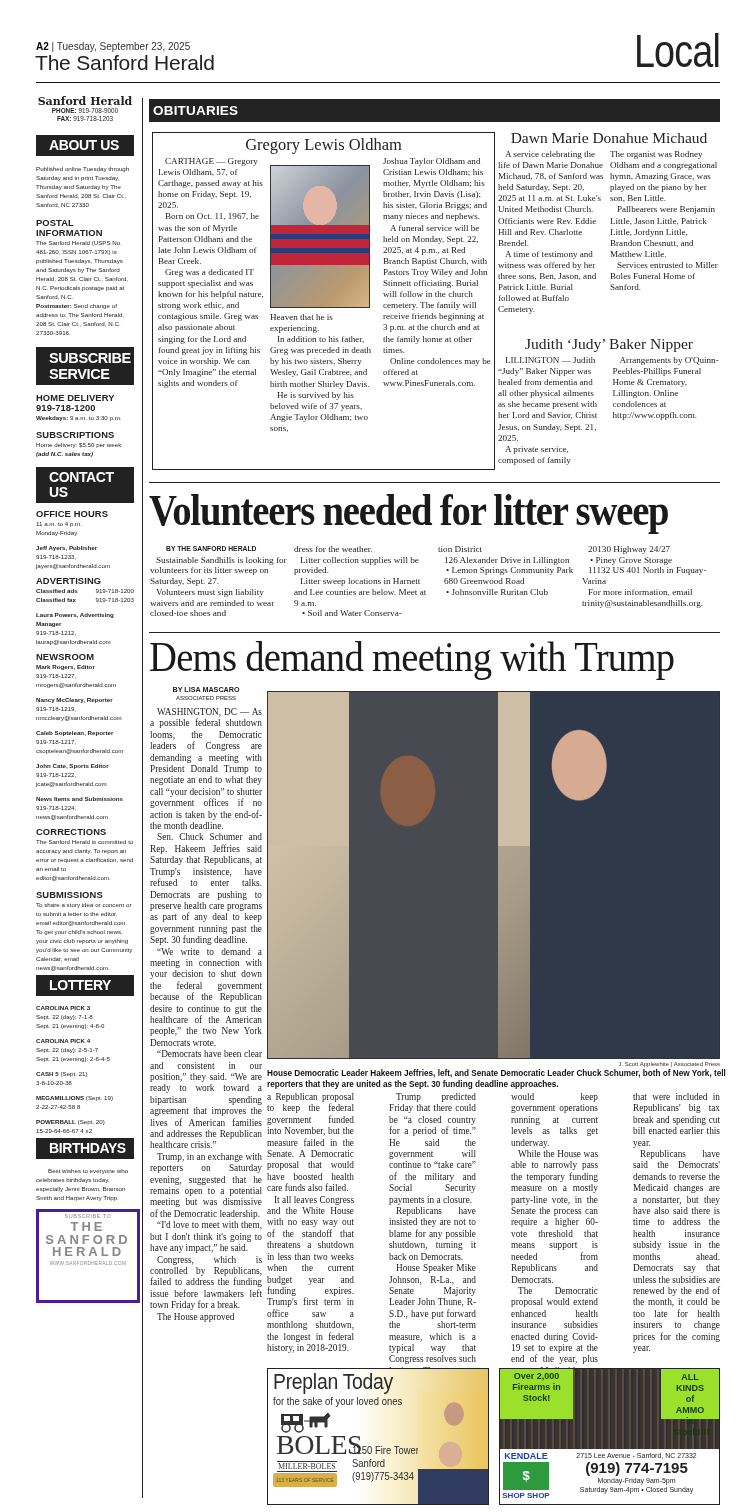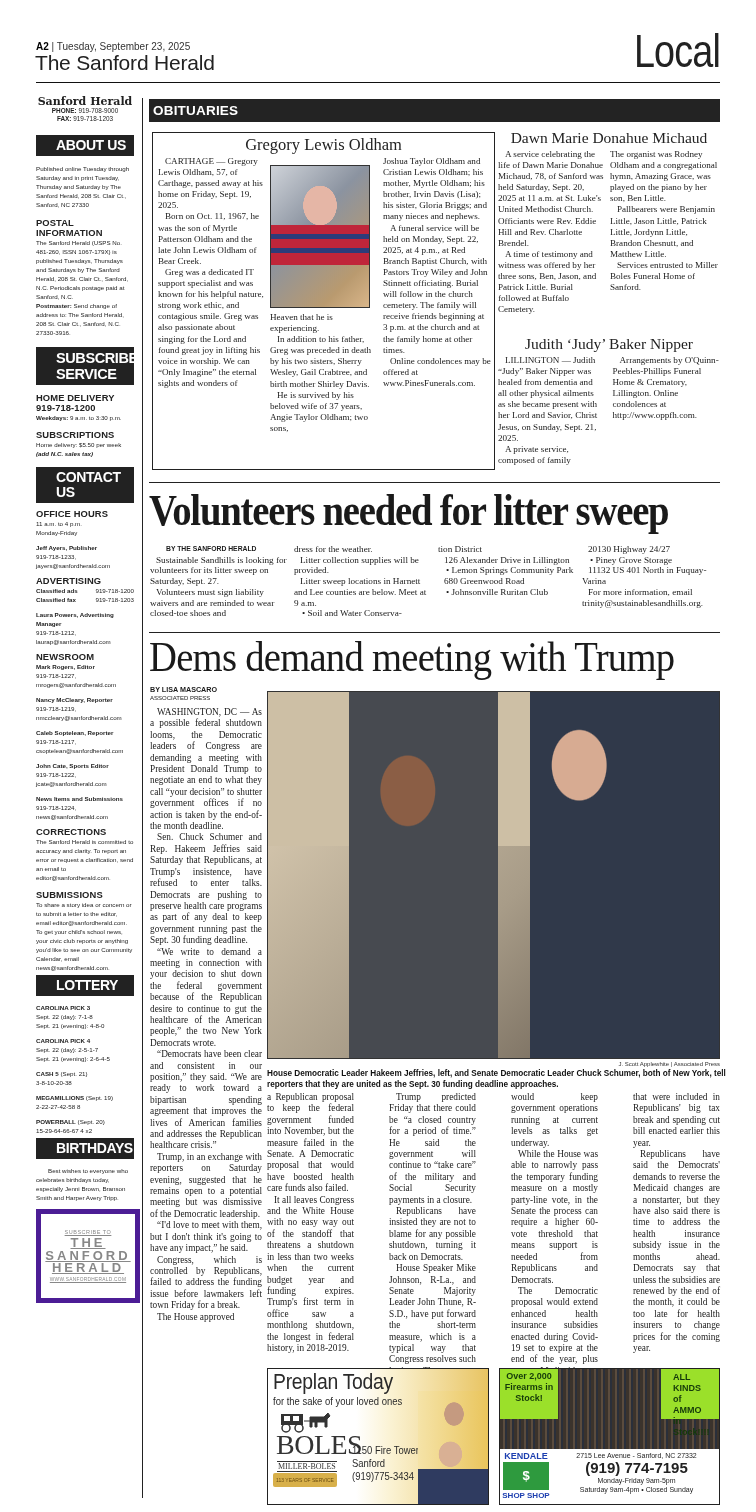--- a/index.html
+++ b/index.html
@@ -14,26 +14,26 @@
   #mast-pagedate b { color: #000; }
   #mast-title { left: 35px; top: 51px; font-size: 21px; font-weight: 300; color: #222; letter-spacing: -0.2px; }
   #mast-section { right: 36px; top: 28px; font-size: 46px; font-weight: 300; color: #222; letter-spacing: -1px; line-height: 46px; transform: scaleX(0.82); transform-origin: right top; }
   #mast-rule { left: 36px; top: 82px; width: 684px; height: 1px; background: #111; }
 
   
   #rail { left: 36px; top: 96px; width: 98px; font-family: "Liberation Sans", sans-serif; font-size: 6.2px; line-height: 9px; color: #222; }
   #rail-divider { left: 142px; top: 98px; width: 1px; height: 1400px; background: #222; }
   .rail-logo { text-align: center; font-family: "DejaVu Serif", serif; font-weight: bold; font-size: 11px; line-height: 11px; }
   .rail-contact { text-align: center; font-size: 6.4px; line-height: 8px; }
-  .rail-bar { background: #222; color: #fff; font-weight: bold; font-size: 14px; line-height: 15px; padding: 3px 4px 3px 20px; letter-spacing: -0.4px; transform-origin: left; }
+  .rail-bar { background: #222; color: #fff; font-weight: bold; font-size: 14px; line-height: 15px; padding: 3px 4px 3px 13px; letter-spacing: -0.4px; transform-origin: left; }
   .rail-h { font-weight: bold; font-size: 9.4px; line-height: 10px; color: #222; letter-spacing: 0.1px; }
   .rail-p { margin-bottom: 6px; }
   .rail-p b { font-weight: bold; }
   .rail-row { display: flex; justify-content: space-between; }
-  .subscribe-box { border: 5px solid #4c1d95; width: 104px; height: 94px; text-align: center; color: #888; padding-top: 14px; font-family: "Liberation Sans", sans-serif; text-decoration: underline; }
+  .subscribe-box { border: 3px solid #4c1d95; width: 104px; height: 94px; text-align: center; color: #888; font-family: "Liberation Sans", sans-serif; }
   .subscribe-box .s1 { font-size: 5.5px; letter-spacing: 0.5px; }
   .subscribe-box .s2 { font-size: 13px; font-weight: bold; letter-spacing: 3px; line-height: 12.5px; }
   .subscribe-box .s3 { font-size: 4.8px; letter-spacing: 0.3px; }
 
   
   #obit-bar { left: 149px; top: 99px; width: 571px; height: 23px; background: #232323; color: #fff; font-family: "Liberation Sans", sans-serif; font-weight: bold; font-size: 13.5px; line-height: 23px; padding-left: 4px; letter-spacing: 0.2px; }
   #oldham-box { left: 152px; top: 132px; width: 343px; height: 338px; border: 1px solid #222; }
   .obit-title { font-size: 16.5px; text-align: center; color: #222; }
   .col-text { font-size: 9.1px; line-height: 11.1px; color: #1a1a1a; }
   .col-text p { text-indent: 7px; }
@@ -55,21 +55,21 @@
   #litter-rule-top { left: 149px; top: 482px; width: 571px; height: 1px; background: #222; }
   #litter-headline { left: 149px; top: 484px; width: 571px; font-size: 45px; font-weight: bold; letter-spacing: -1.4px; line-height: 52px; transform: scaleX(0.86); transform-origin: left top; white-space: nowrap; }
   #litter-body { left: 150px; top: 544px; width: 570px; display: grid; grid-template-columns: repeat(4, 1fr); column-gap: 6px; font-size: 9.2px; line-height: 10.7px; }
   #litter-body .byline { font-family: "Liberation Sans", sans-serif; font-weight: bold; font-size: 6.8px; padding-left: 16px; }
   #litter-body p { text-indent: 6px; }
   #litter-body .bullet { padding-left: 8px; }
   #dems-rule { left: 149px; top: 632px; width: 571px; height: 1px; background: #222; }
   #dems-headline { left: 149px; top: 634px; width: 571px; font-size: 42px; font-weight: normal; letter-spacing: -0.8px; line-height: 46px; transform: scaleX(0.92); transform-origin: left top; white-space: nowrap; }
 
   #dems-col1 { left: 150px; top: 686px; width: 112px; }
-  #dems-byline { font-family: "Liberation Sans", sans-serif; font-size: 6.8px; line-height: 8px; }
+  #dems-byline { text-align: center; font-family: "Liberation Sans", sans-serif; font-size: 6.8px; line-height: 8px; }
   .justify { text-align: justify; }
 
   #main-photo { left: 267px; top: 691px; width: 453px; height: 368px; border: 1px solid #333; }
   #photo-credit { left: 267px; top: 1061px; width: 453px; text-align: right; font-family: "Liberation Sans", sans-serif; font-size: 6px; color: #333; }
   #photo-caption { left: 267px; top: 1069px; width: 460px; font-family: "Liberation Sans", sans-serif; font-size: 8.2px; line-height: 10.5px; font-weight: bold; color: #111; }
 
   #dems-body { left: 267px; top: 1092px; width: 453px; display: grid; grid-template-columns: repeat(4, 1fr); column-gap: 5px; }
 
   
   #ad-boles { left: 267px; top: 1368px; width: 222px; height: 137px; border: 1.5px solid #222; overflow: hidden; background: linear-gradient(90deg, #fff 0 40%, #fbf3d5 55%, #e8c462 100%); }
@@ -316,22 +316,22 @@
   <div style="position:absolute;left:84px;top:75px;font-size:10.5px;line-height:13px;color:#2a2a2a;transform:scaleX(0.9);transform-origin:left;">
     <div>1150 Fire Tower Rd.</div>
     <div>Sanford</div>
     <div>(919)775-3434</div>
   </div>
   <div style="position:absolute;left:150px;top:22px;width:72px;height:115px;background:radial-gradient(ellipse 10px 12px at 50% 20%, #c59a80 0 95%, transparent 100%),radial-gradient(ellipse 12px 13px at 45% 55%, #d9b094 0 95%, transparent 100%),linear-gradient(180deg, transparent 0 68%, #2f3b60 68%),linear-gradient(90deg,#f5e3a8,#e9c45a);"></div>
 </div>
 
 <div class="abs sans" id="ad-kendale">
   <div style="position:absolute;left:0;top:0;width:221px;height:80px;background:repeating-linear-gradient(90deg,#3b332c 0 3px,#5b4c3e 3px 5px,#2a2f3a 5px 7px),linear-gradient(#7a6a58,#4b3f35);"></div>
-  <div style="position:absolute;left:0;top:0;width:58px;height:50px;background:#9be02a;color:#153a0a;font-weight:bold;font-size:9px;line-height:11px;padding:2px 3px;text-align:center;">Over 2,000 Firearms in Stock!</div>
-  <div style="position:absolute;right:0;top:0;width:58px;height:50px;background:#9be02a;color:#153a0a;font-weight:bold;font-size:9px;line-height:11px;padding:3px 12px;">ALL KINDS of AMMO in Stock!!!!</div>
+  <div style="position:absolute;left:0;top:0;width:73px;height:50px;background:#9be02a;color:#153a0a;font-weight:bold;font-size:9px;line-height:11px;padding:2px 3px;text-align:center;">Over 2,000 Firearms in Stock!</div>
+  <div style="position:absolute;right:0;top:0;width:58px;height:50px;background:#9be02a;color:#153a0a;font-weight:bold;font-size:9px;line-height:11px;padding:3px 12px;text-align:center;">ALL KINDS of AMMO in Stock!!!!</div>
   <div style="position:absolute;left:0;top:82px;width:52px;height:55px;text-align:center;">
     <div style="color:#1d3fb0;font-weight:bold;font-size:9px;line-height:10px;">KENDALE</div>
     <div style="margin:1px 3px;height:28px;background:#2e9a3e;color:#fff;font-weight:bold;font-size:13px;line-height:28px;position:relative;">
       <span>$</span>
     </div>
     <div style="color:#1d3fb0;font-weight:bold;font-size:8px;line-height:9px;">SHOP SHOP</div>
   </div>
   <div style="position:absolute;left:54px;top:82px;width:165px;text-align:center;color:#222;">
     <div style="font-size:7px;line-height:9px;">2715 Lee Avenue - Sanford, NC 27332</div>
     <div style="font-size:15px;font-weight:bold;line-height:16px;">(919) 774-7195</div>

